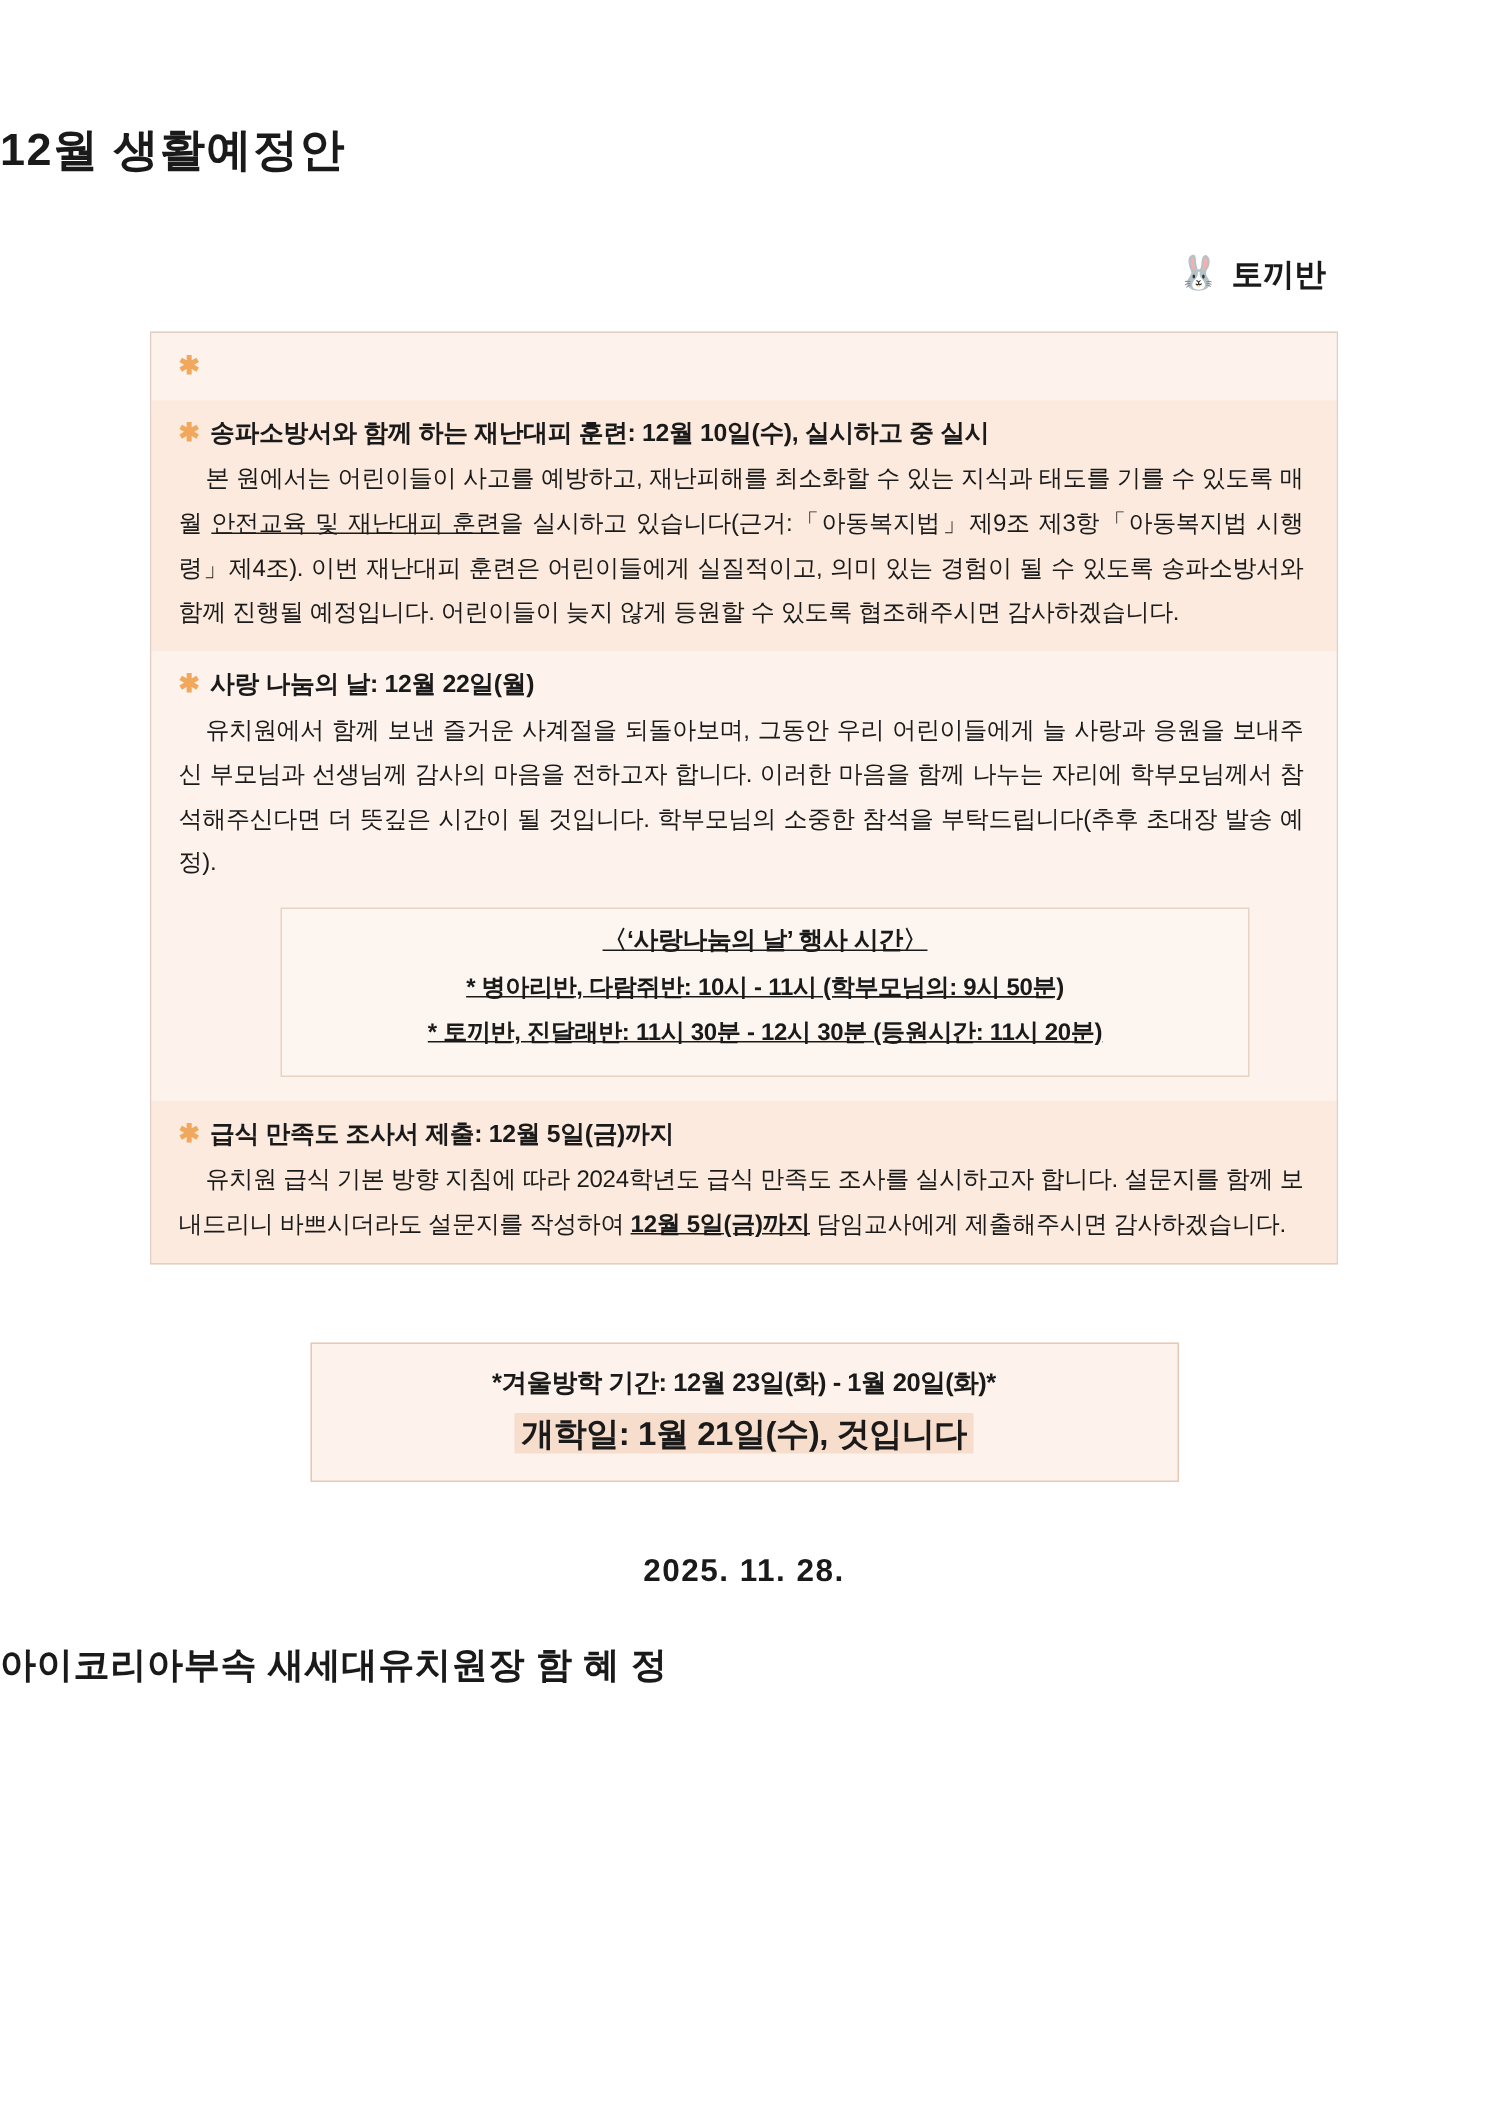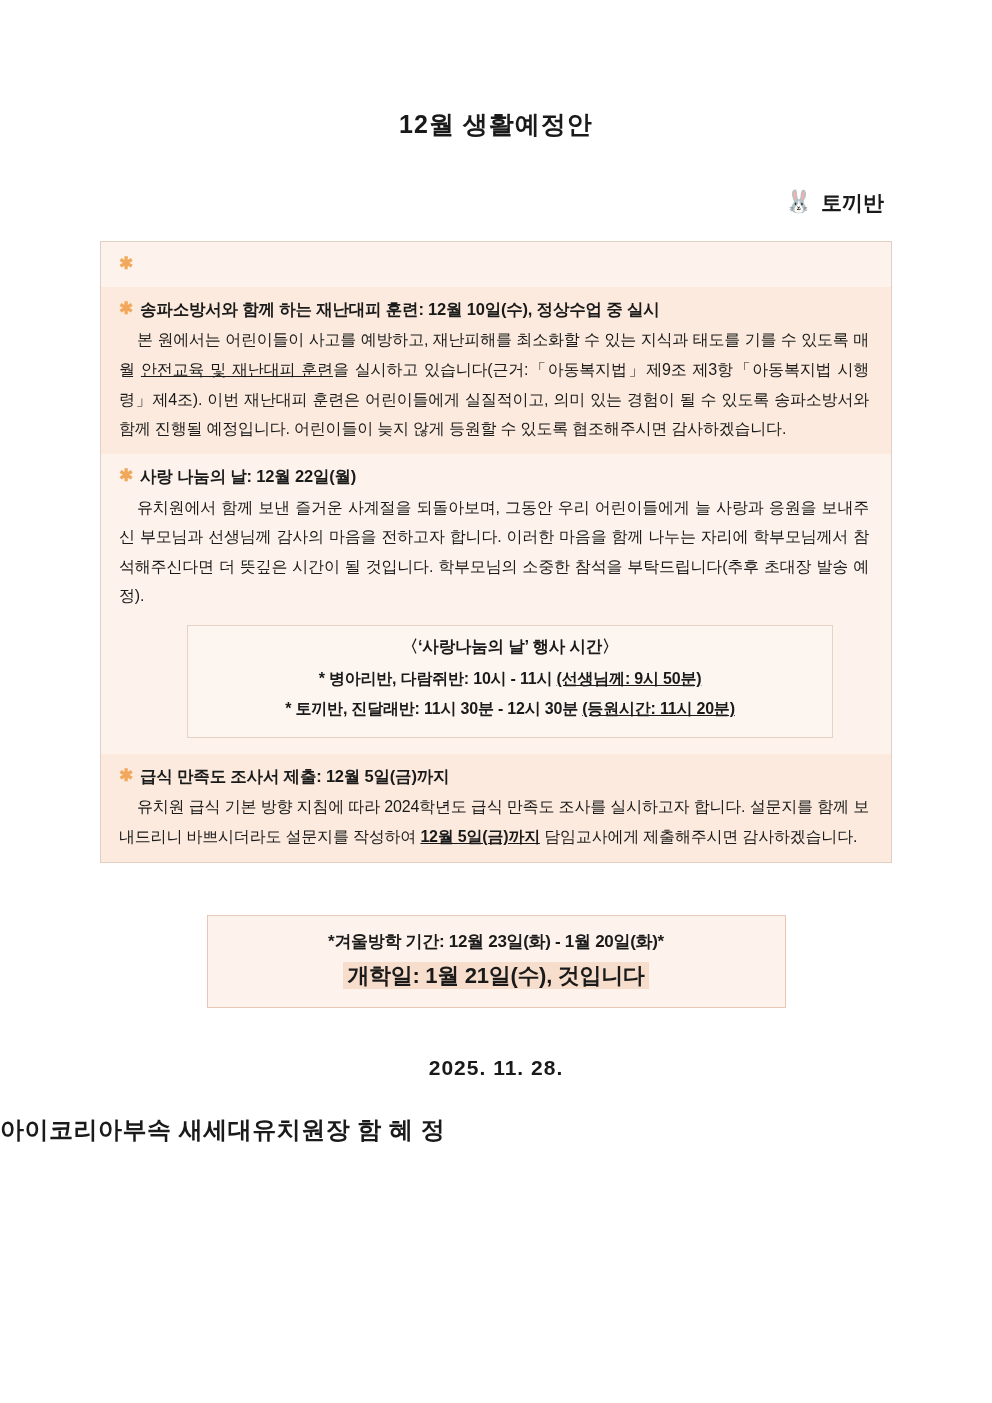--- a/index.html
+++ b/index.html
@@ -16,25 +16,25 @@
     overflow: hidden;
   }
   .page {
     width: 992px;
     height: 1403px;
     box-sizing: border-box;
     padding: 0;
     position: relative;
   }
   .doc-title {
-    text-align: center;
-    font-size: 25px;
+    text-align: left;
+    font-size: 30px;
     font-weight: bold;
     letter-spacing: 1px;
-    margin-top: 108px;
+    margin-top: 80px;
   }
   .class-badge {
     display: flex;
     align-items: center;
     justify-content: flex-end;
     gap: 8px;
     margin-top: 48px;
     padding-right: 108px;
     font-size: 21px;
     font-weight: bold;
@@ -85,20 +85,21 @@
     letter-spacing: -0.2px;
   }
   .u { text-decoration: underline; }
   .bold-u { font-weight: bold; text-decoration: underline; }
   .inner-box {
     border: 1px solid #e6d3c4;
     background: #fdf6f0;
     margin: 14px 36px 6px 68px;
     padding: 10px 12px 12px 12px;
     text-align: center;
+    text-decoration: underline;
   }
   .inner-title {
     font-size: 16.5px;
     font-weight: bold;
     letter-spacing: -0.2px;
     margin-bottom: 6px;
   }
   .inner-line {
     font-size: 16px;
     font-weight: bold;
@@ -160,34 +161,34 @@
 
     <div class="section alt">
       <div class="sec-head">
         <span class="star-icon">✱</span>
       </div>
     </div>
 
     <div class="section base">
       <div class="sec-head">
         <span class="star-icon">✱</span>
-        <span><span>송파소방서와 함께 하는 재난대피 훈련:</span><span> 12월 10일(수), 정상수업 중 실시</span></span>
+        <span><span>송파소방서와 함께 하는 재난대피 훈련:</span><span> 12월 10일(수), 실시하고 중 실시</span></span>
       </div>
       <div class="body-text"><span>본 원에서는 어린이들이 사고를 예방하고, 재난피해를 최소화할 수 있는 지식과 태도를 기를 수 있도록 매월 </span><span class="u">안전교육 및 재난대피 훈련</span><span>을 실시하고 있습니다(근거:「아동복지법」제9조 제3항「아동복지법 시행령」제4조). 이번 재난대피 훈련은 어린이들에게 실질적이고, 의미 있는 경험이 될 수 있도록 송파소방서와 함께 진행될 예정입니다. 어린이들이 늦지 않게 등원할 수 있도록 협조해주시면 감사하겠습니다.</span></div>
     </div>
 
     <div class="section alt">
       <div class="sec-head">
         <span class="star-icon">✱</span>
         <span><span>사랑 나눔의 날:</span><span> 12월 22일(월)</span></span>
       </div>
       <div class="body-text">유치원에서 함께 보낸 즐거운 사계절을 되돌아보며, 그동안 우리 어린이들에게 늘 사랑과 응원을 보내주신 부모님과 선생님께 감사의 마음을 전하고자 합니다. 이러한 마음을 함께 나누는 자리에 학부모님께서 참석해주신다면 더 뜻깊은 시간이 될 것입니다. 학부모님의 소중한 참석을 부탁드립니다(추후 초대장 발송 예정).</div>
       <div class="inner-box">
         <div class="inner-title">〈‘사랑나눔의 날’ 행사 시간〉</div>
-        <div class="inner-line"><span>* 병아리반, 다람쥐반: 10시 - 11시 </span><span class="u">(선생님께: 9시 50분)</span></div>
+        <div class="inner-line"><span>* 병아리반, 다람쥐반: 10시 - 11시 </span><span class="u">(학부모님의: 9시 50분)</span></div>
         <div class="inner-line"><span>* 토끼반, 진달래반: 11시 30분 - 12시 30분 </span><span class="u">(등원시간: 11시 20분)</span></div>
       </div>
     </div>
 
     <div class="section base">
       <div class="sec-head">
         <span class="star-icon">✱</span>
         <span><span>급식 만족도 조사서 제출:</span><span> 12월 5일(금)까지</span></span>
       </div>
       <div class="body-text"><span>유치원 급식 기본 방향 지침에 따라 2024학년도 급식 만족도 조사를 실시하고자 합니다. 설문지를 함께 보내드리니 바쁘시더라도 설문지를 작성하여 </span><span class="bold-u">12월 5일(금)까지</span><span> 담임교사에게 제출해주시면 감사하겠습니다.</span></div>

